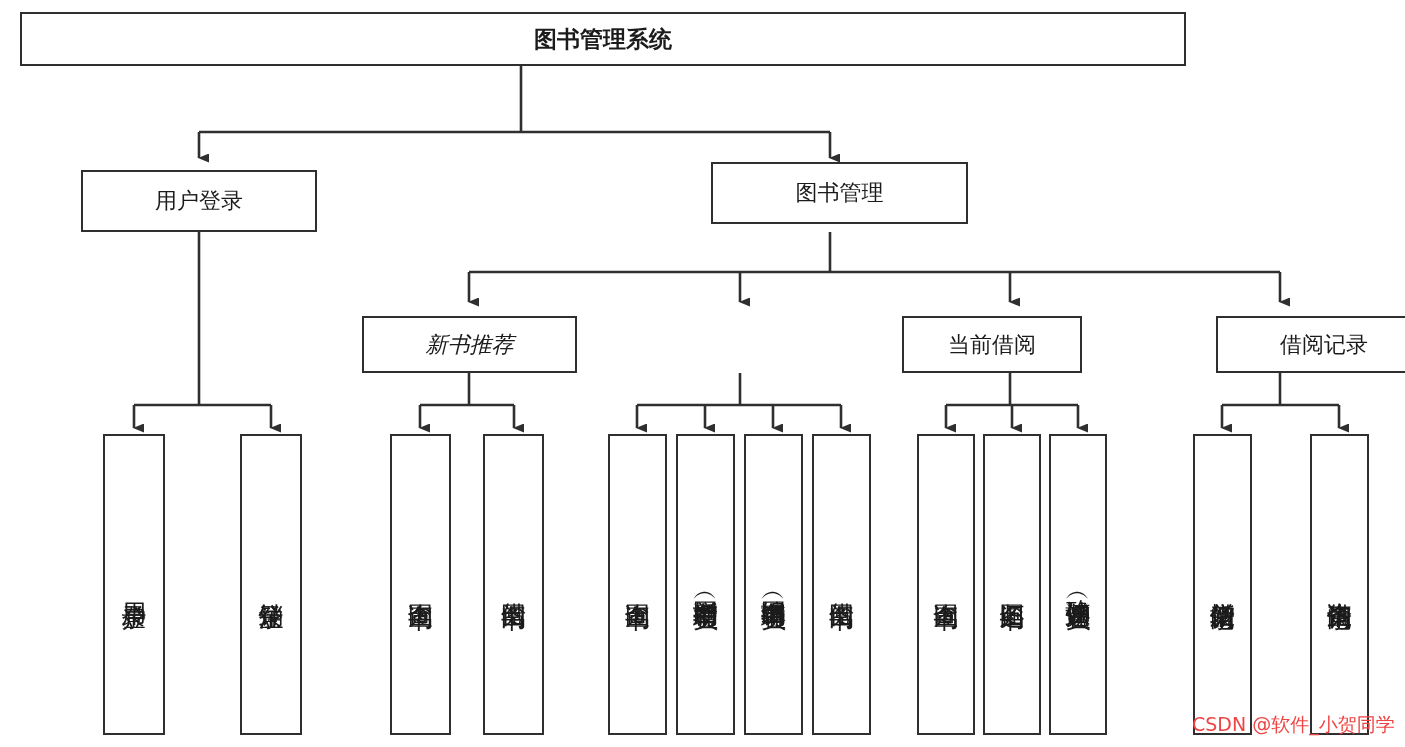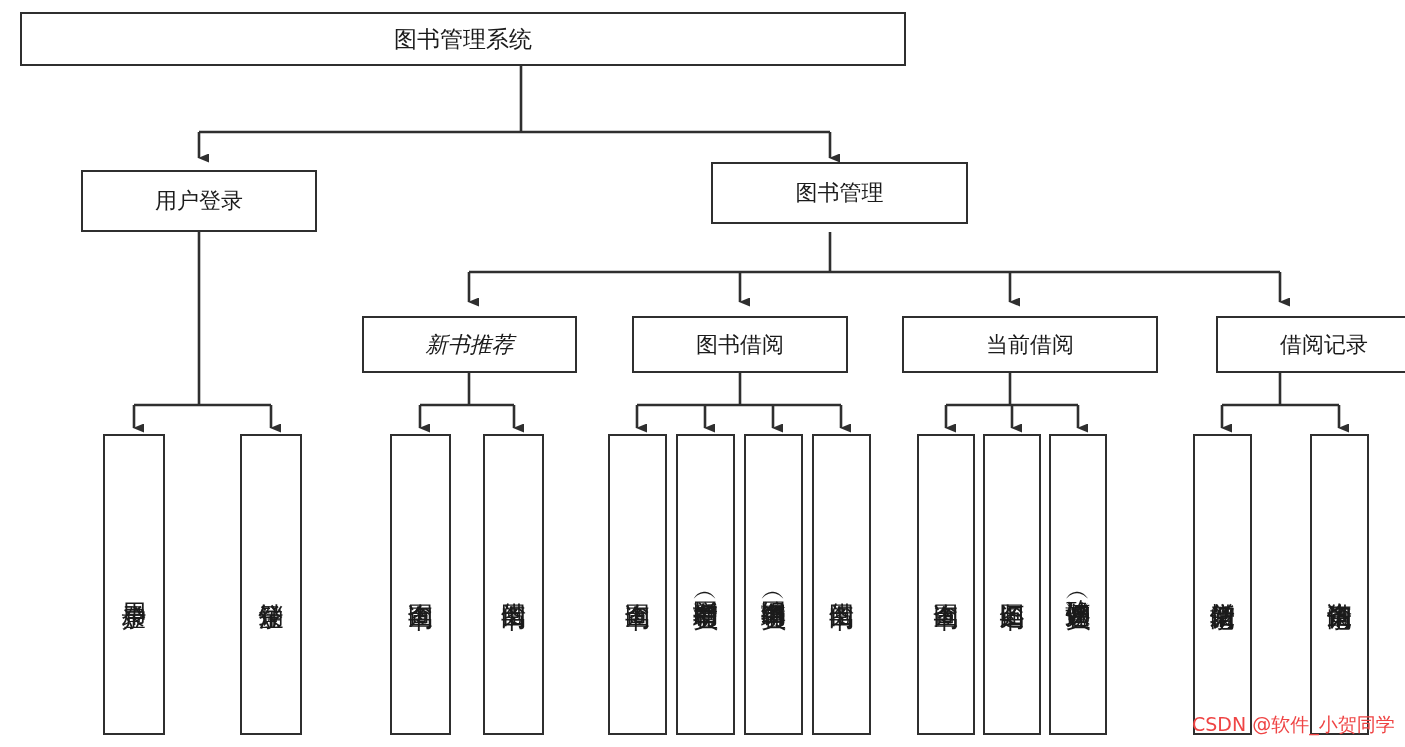--- a/index.html
+++ b/index.html
@@ -123,38 +123,35 @@
       <path d="M1012,405 L1012,428" marker-end="url(#arrow)"></path>
       <path d="M1078,405 L1078,428" marker-end="url(#arrow)"></path>
 
       <path d="M1280,373 L1280,405"></path>
       <path d="M1222,405 L1339,405"></path>
       <path d="M1222,405 L1222,428" marker-end="url(#arrow)"></path>
       <path d="M1339,405 L1339,428" marker-end="url(#arrow)"></path>
     </g>
   </svg>
 
-  <div class="node node-h node-root" style="left:20px; top:12px; width:886px; height:54px;">
+  <div class="node node-h node-root" style="left:20px; top:12px; width:1166px; height:54px;font-weight:bold;">
     <span class="lbl">图书管理系统</span>
   </div>
 
   <div class="node node-h" style="left:81px; top:170px; width:236px; height:62px;">
     <span class="lbl">用户登录</span>
   </div>
   <div class="node node-h" style="left:711px; top:162px; width:257px; height:62px;">
     <span class="lbl">图书管理</span>
   </div>
 
   <div class="node node-h" style="left:362px; top:316px; width:215px; height:57px;font-style:italic;">
     <span class="lbl">新书推荐</span>
   </div>
-  <div class="node node-h" style="left:632px; top:316px; width:216px; height:57px;">
-    <span class="lbl">图书借阅</span>
-  </div>
-  <div class="node node-h" style="left:902px; top:316px; width:256px; height:57px;">
+  <div class="node node-h" style="left:902px; top:316px; width:180px; height:57px;">
     <span class="lbl">当前借阅</span>
   </div>
   <div class="node node-h" style="left:1216px; top:316px; width:216px; height:57px;">
     <span class="lbl">借阅记录</span>
   </div>
 
   <div class="node node-v mid" style="left:103px; top:434px; width:62px; height:301px;">
     <span class="lbl" style="margin-top: 142.5px;">用户登录</span>
   </div>
   <div class="node node-v mid" style="left:240px; top:434px; width:62px; height:301px;">

